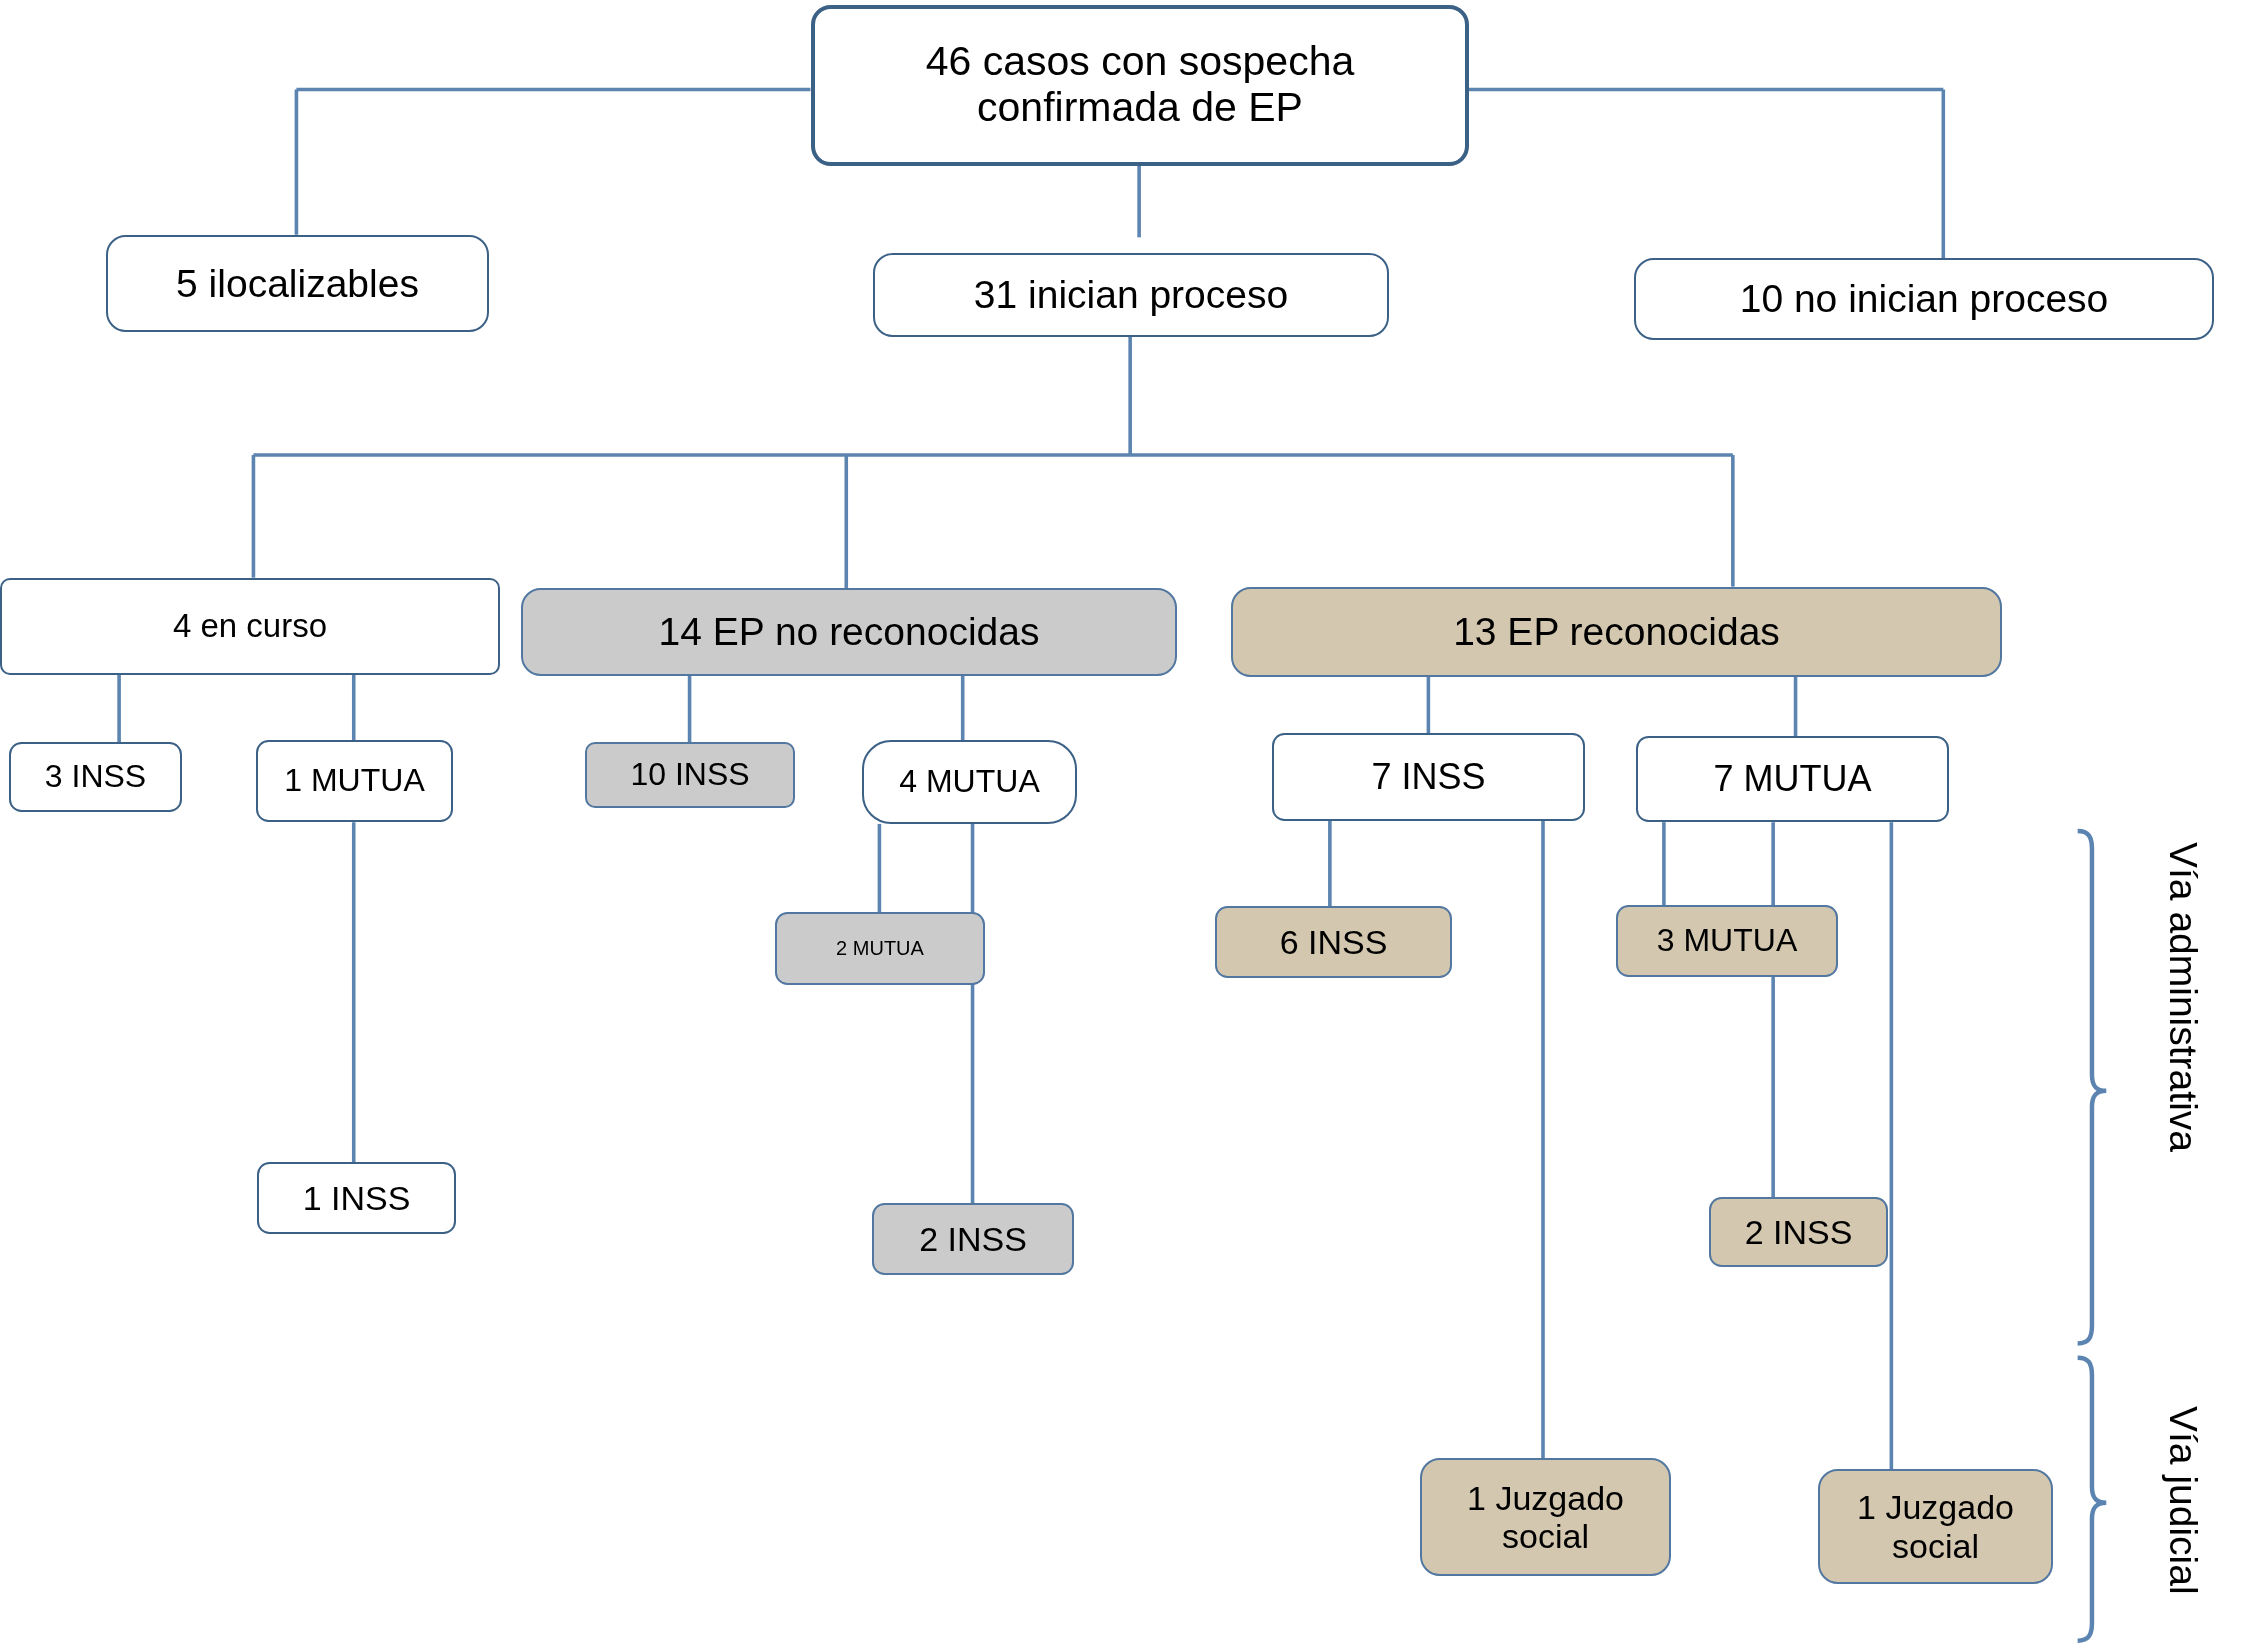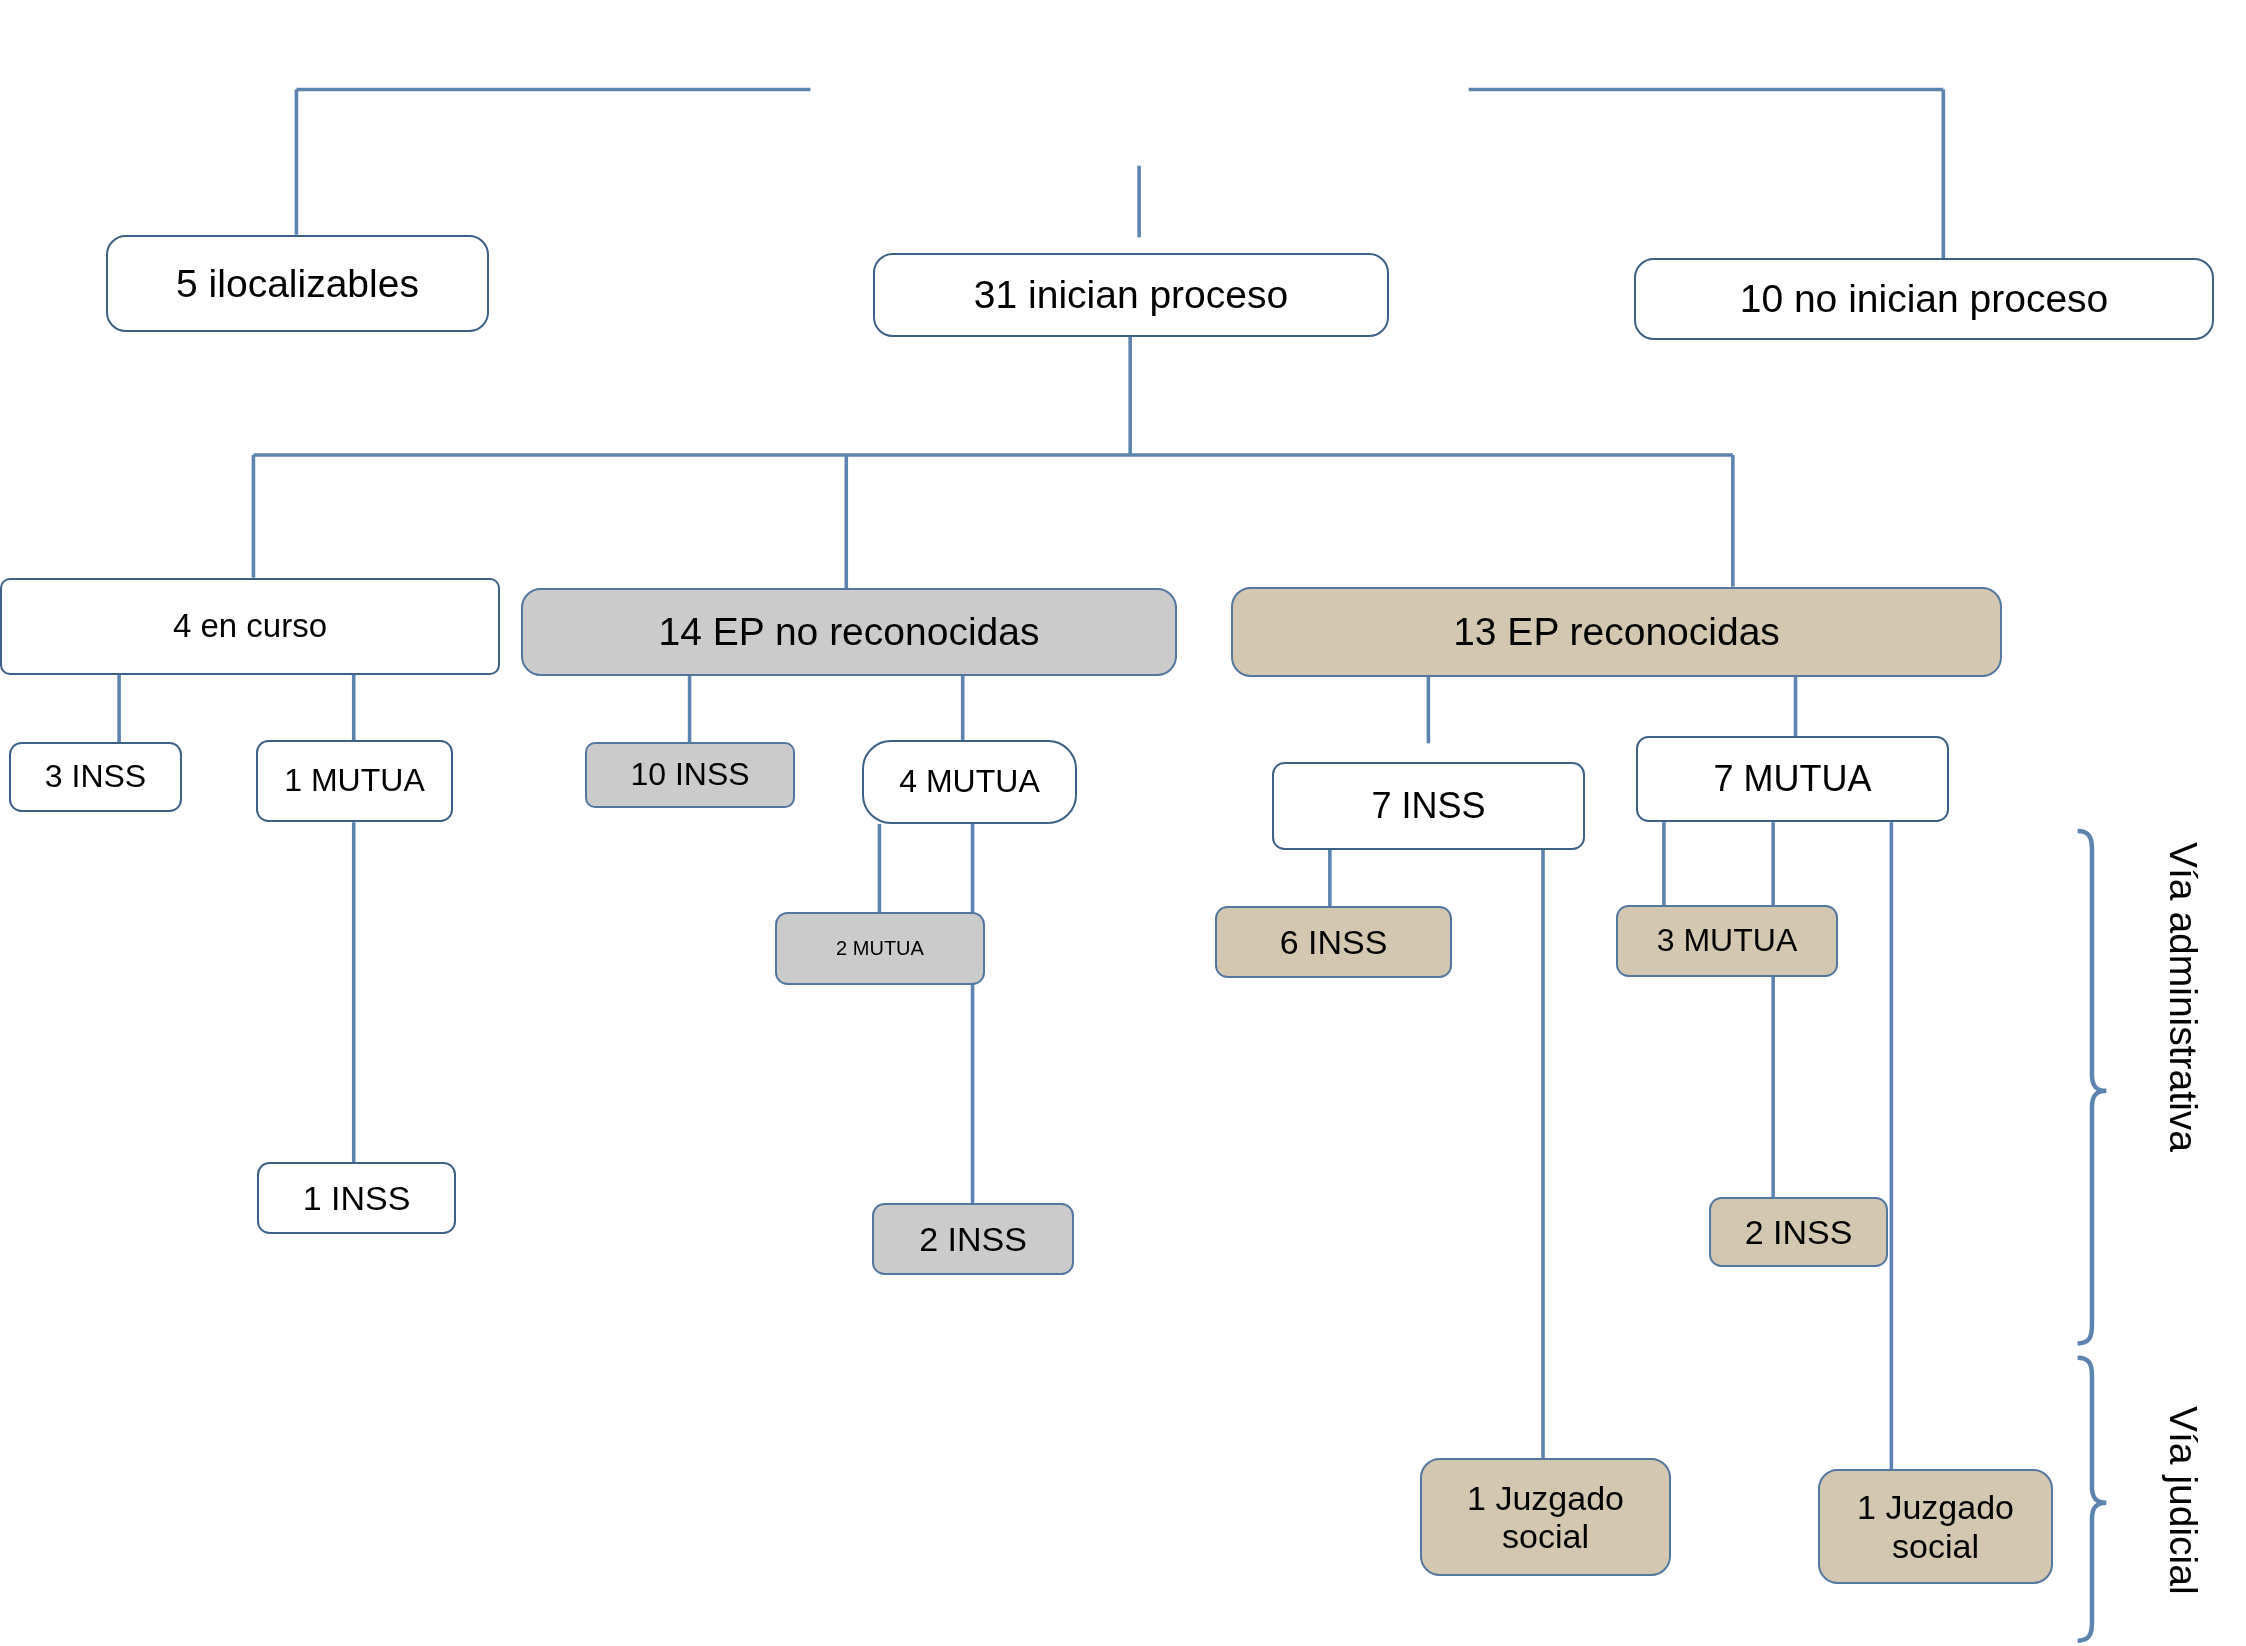--- a/index.html
+++ b/index.html
@@ -59,20 +59,26 @@
       <path d="M2112,918 L2112,1642"></path>
 
       <path d="M2320,928 C2332,928 2336,934 2336,948 L2336,1200 C2336,1213 2341,1218 2352,1218
                C2341,1218 2336,1223 2336,1236 L2336,1480 C2336,1494 2332,1500 2320,1500" stroke-width="5"></path>
 
       <path d="M2320,1516 C2332,1516 2336,1522 2336,1536 L2336,1660 C2336,1673 2341,1678 2352,1678
                C2341,1678 2336,1683 2336,1696 L2336,1812 C2336,1826 2332,1832 2320,1832" stroke-width="5"></path>
     </g>
   </svg>
 
+  <div class="node n-white bw3 r18" style="left:811px;top:4.5px;width:658px;height:161px;font-size:41px;">
+    <span>
+      <span>46 casos con sospecha</span><br>
+      <span>confirmada de EP</span>
+    </span>
+  </div>
 
   <div class="node n-white bw2 r18" style="left:106px;top:235px;width:383px;height:97px;font-size:39px;">5 ilocalizables</div>
 
   <div class="node n-white bw2 r18" style="left:873px;top:253px;width:516px;height:84px;font-size:39px;">31 inician proceso</div>
 
   <div class="node n-white bw2 r18" style="left:1634px;top:258px;width:580px;height:82px;font-size:39px;">10 no inician proceso</div>
 
   <div class="node n-white bw2 r18" style="left:0px;top:578px;width:500px;height:97px;font-size:33px;border-radius:10px;">4 en curso</div>
 
   <div class="node n-gray bw2 r18" style="left:521px;top:588px;width:656px;height:88px;font-size:39px;">14 EP no reconocidas</div>
@@ -80,21 +86,21 @@
   <div class="node n-tan bw2 r18" style="left:1231px;top:587px;width:771px;height:90px;font-size:39px;">13 EP reconocidas</div>
 
   <div class="node n-white bw2 r12" style="left:9px;top:742px;width:173px;height:70px;font-size:32px;">3 INSS</div>
 
   <div class="node n-white bw2 r12" style="left:256px;top:740px;width:197px;height:82px;font-size:32px;">1 MUTUA</div>
 
   <div class="node n-gray bw2 r12" style="left:585px;top:742px;width:210px;height:66px;font-size:32px;border-radius:10px;">10 INSS</div>
 
   <div class="node n-white bw2 r12" style="left:862px;top:740px;width:215px;height:84px;font-size:32px;border-radius:29px;">4 MUTUA</div>
 
-  <div class="node n-white bw2 r12" style="left:1272px;top:762px;width:313px;height:88px;font-size:36px;">7 INSS</div>
+  <div class="node n-white bw2 r12" style="left:1272px;top:733px;width:313px;height:88px;font-size:36px;">7 INSS</div>
 
   <div class="node n-white bw2 r12" style="left:1636px;top:736px;width:313px;height:86px;font-size:36px;">7 MUTUA</div>
 
   <div class="node n-gray bw2 r12" style="left:775px;top:912px;width:210px;height:73px;font-size:20px;">2 MUTUA</div>
 
   <div class="node n-tan bw2 r12" style="left:1215px;top:906px;width:237px;height:72px;font-size:34px;">6 INSS</div>
 
   <div class="node n-tan bw2 r12" style="left:1576px;top:905px;width:222px;height:72px;font-size:32px;margin-left:40px;">3 MUTUA</div>
 
   <div class="node n-white bw2 r12" style="left:257px;top:1162px;width:199px;height:72px;font-size:34px;">1 INSS</div>

